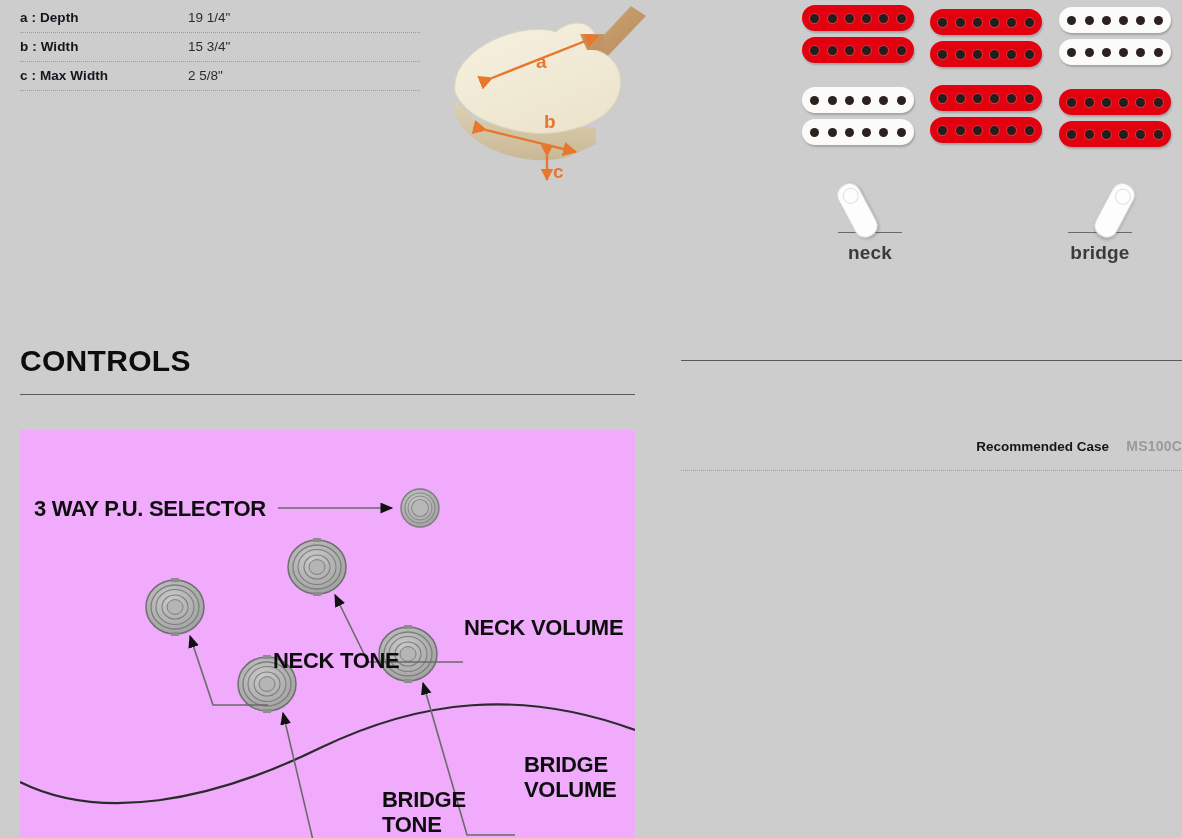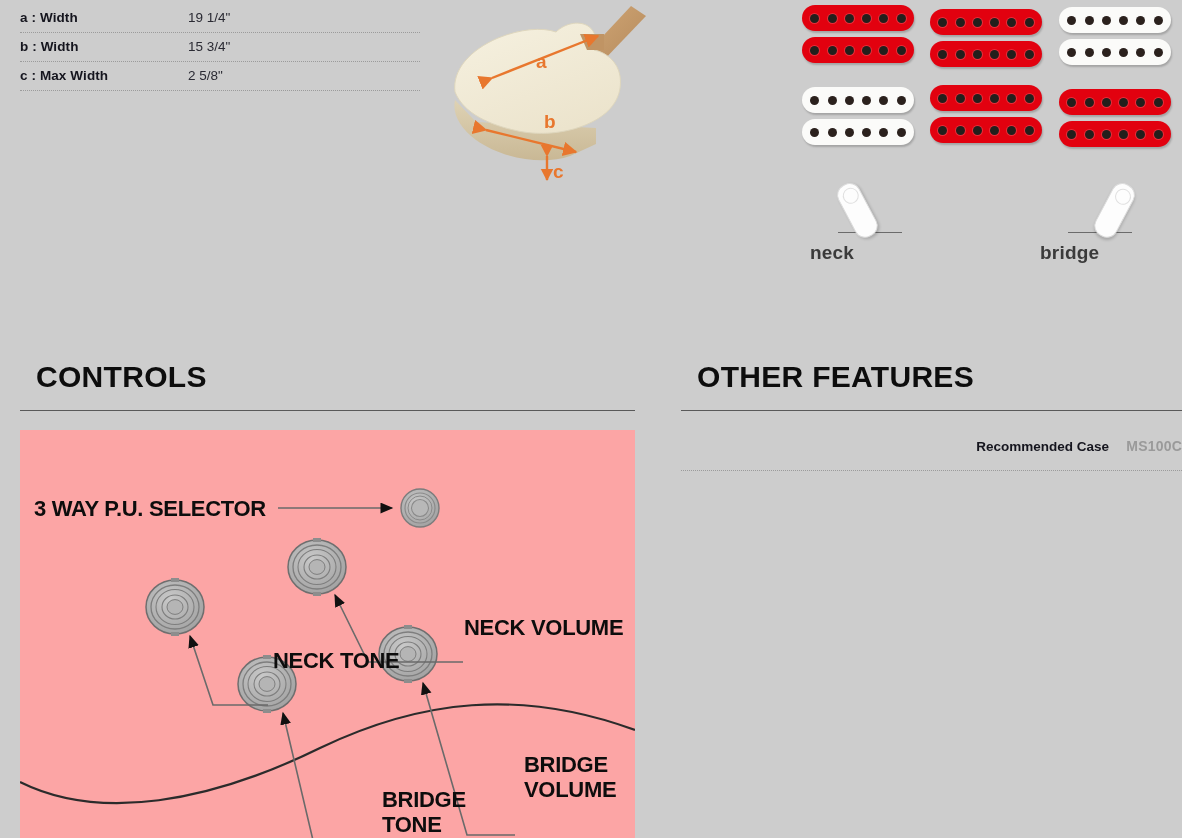--- a/index.html
+++ b/index.html
@@ -58,21 +58,21 @@
     width:9px;height:9px;border-radius:50%;
     background:#231f1c;
     box-shadow:0 0 0 1px rgba(255,255,255,.18);
   }
   .pu.white .pole{background:#2b211d;}
 
   
   .switches{
     position:absolute;left:800px;top:168px;width:382px;height:110px;
   }
-  .sw{position:absolute;width:120px;height:110px;}
+  .sw{position:absolute;width:120px;height:110px;text-align:center;}
   .sw .art{position:relative;height:72px;}
   .sw .base-line{
     position:absolute;left:50%;top:64px;width:64px;margin-left:-32px;
     height:1px;background:#6b6b6b;
   }
   .sw .stub{
     position:absolute;left:50%;top:50px;width:7px;height:16px;
     margin-left:-3.5px;background:#9a9a9a;
     border-radius:1px;
   }
@@ -88,21 +88,21 @@
     background:#fdfdfd;border:1.5px solid #e0e0e0;
   }
   .sw .label{
     font-size:19px;color:#3b3b3b;font-weight:bold;
     letter-spacing:.2px;margin-top:2px;
   }
 
   
   .section{position:absolute;}
   .section h2{
-    margin:16px;font-size:30px;font-weight:bold;
+    margin:0;font-size:30px;font-weight:bold;
     letter-spacing:.3px;color:#0d0d0d;line-height:34px;
   }
   .section .rule{
     margin-top:16px;height:1px;background:#595959;
   }
 
   
   .feat-table{position:absolute;left:681px;top:424px;width:501px;}
   .feat-row{
     display:flex;align-items:flex-start;
@@ -115,32 +115,32 @@
     font-size:13.5px;font-weight:bold;color:#15151e;line-height:27px;
   }
   .feat-value{
     font-size:14px;font-weight:bold;color:#9a9a9a;line-height:27px;
     letter-spacing:.2px;
   }
 
   
   .controls-panel{
     position:absolute;left:20px;top:430px;width:615px;height:408px;
-    background:#fca5a5;overflow:hidden;
+    background:#f0abfc;overflow:hidden;
   }
   .controls-panel svg{display:block;}
 </style>
 </head>
 <body>
 
 <div class="page">
 
   <div class="spec-table">
     <div class="spec-row">
-      <div class="spec-label">a : Width</div>
+      <div class="spec-label">a : Depth</div>
       <div class="spec-value">19 1/4"</div>
     </div>
     <div class="spec-row">
       <div class="spec-label">b : Width</div>
       <div class="spec-value">15 3/4"</div>
     </div>
     <div class="spec-row">
       <div class="spec-label">c : Max Width</div>
       <div class="spec-value">2 5/8"</div>
     </div>
@@ -332,21 +332,20 @@
       <div class="label">bridge</div>
     </div>
   </div>
 
   <div class="section" style="left:20px;top:344px;width:615px;">
     <h2>CONTROLS</h2>
     <div class="rule"></div>
   </div>
 
   <div class="section" style="left:681px;top:344px;width:501px;">
-    <h2>OTHER FEATURES</h2>
     <div class="rule"></div>
   </div>
 
   <div class="feat-table">
     <div class="feat-row">
       <div class="feat-label">Recommended Case</div>
       <div class="feat-value">MS100C</div>
     </div>
   </div>
 

